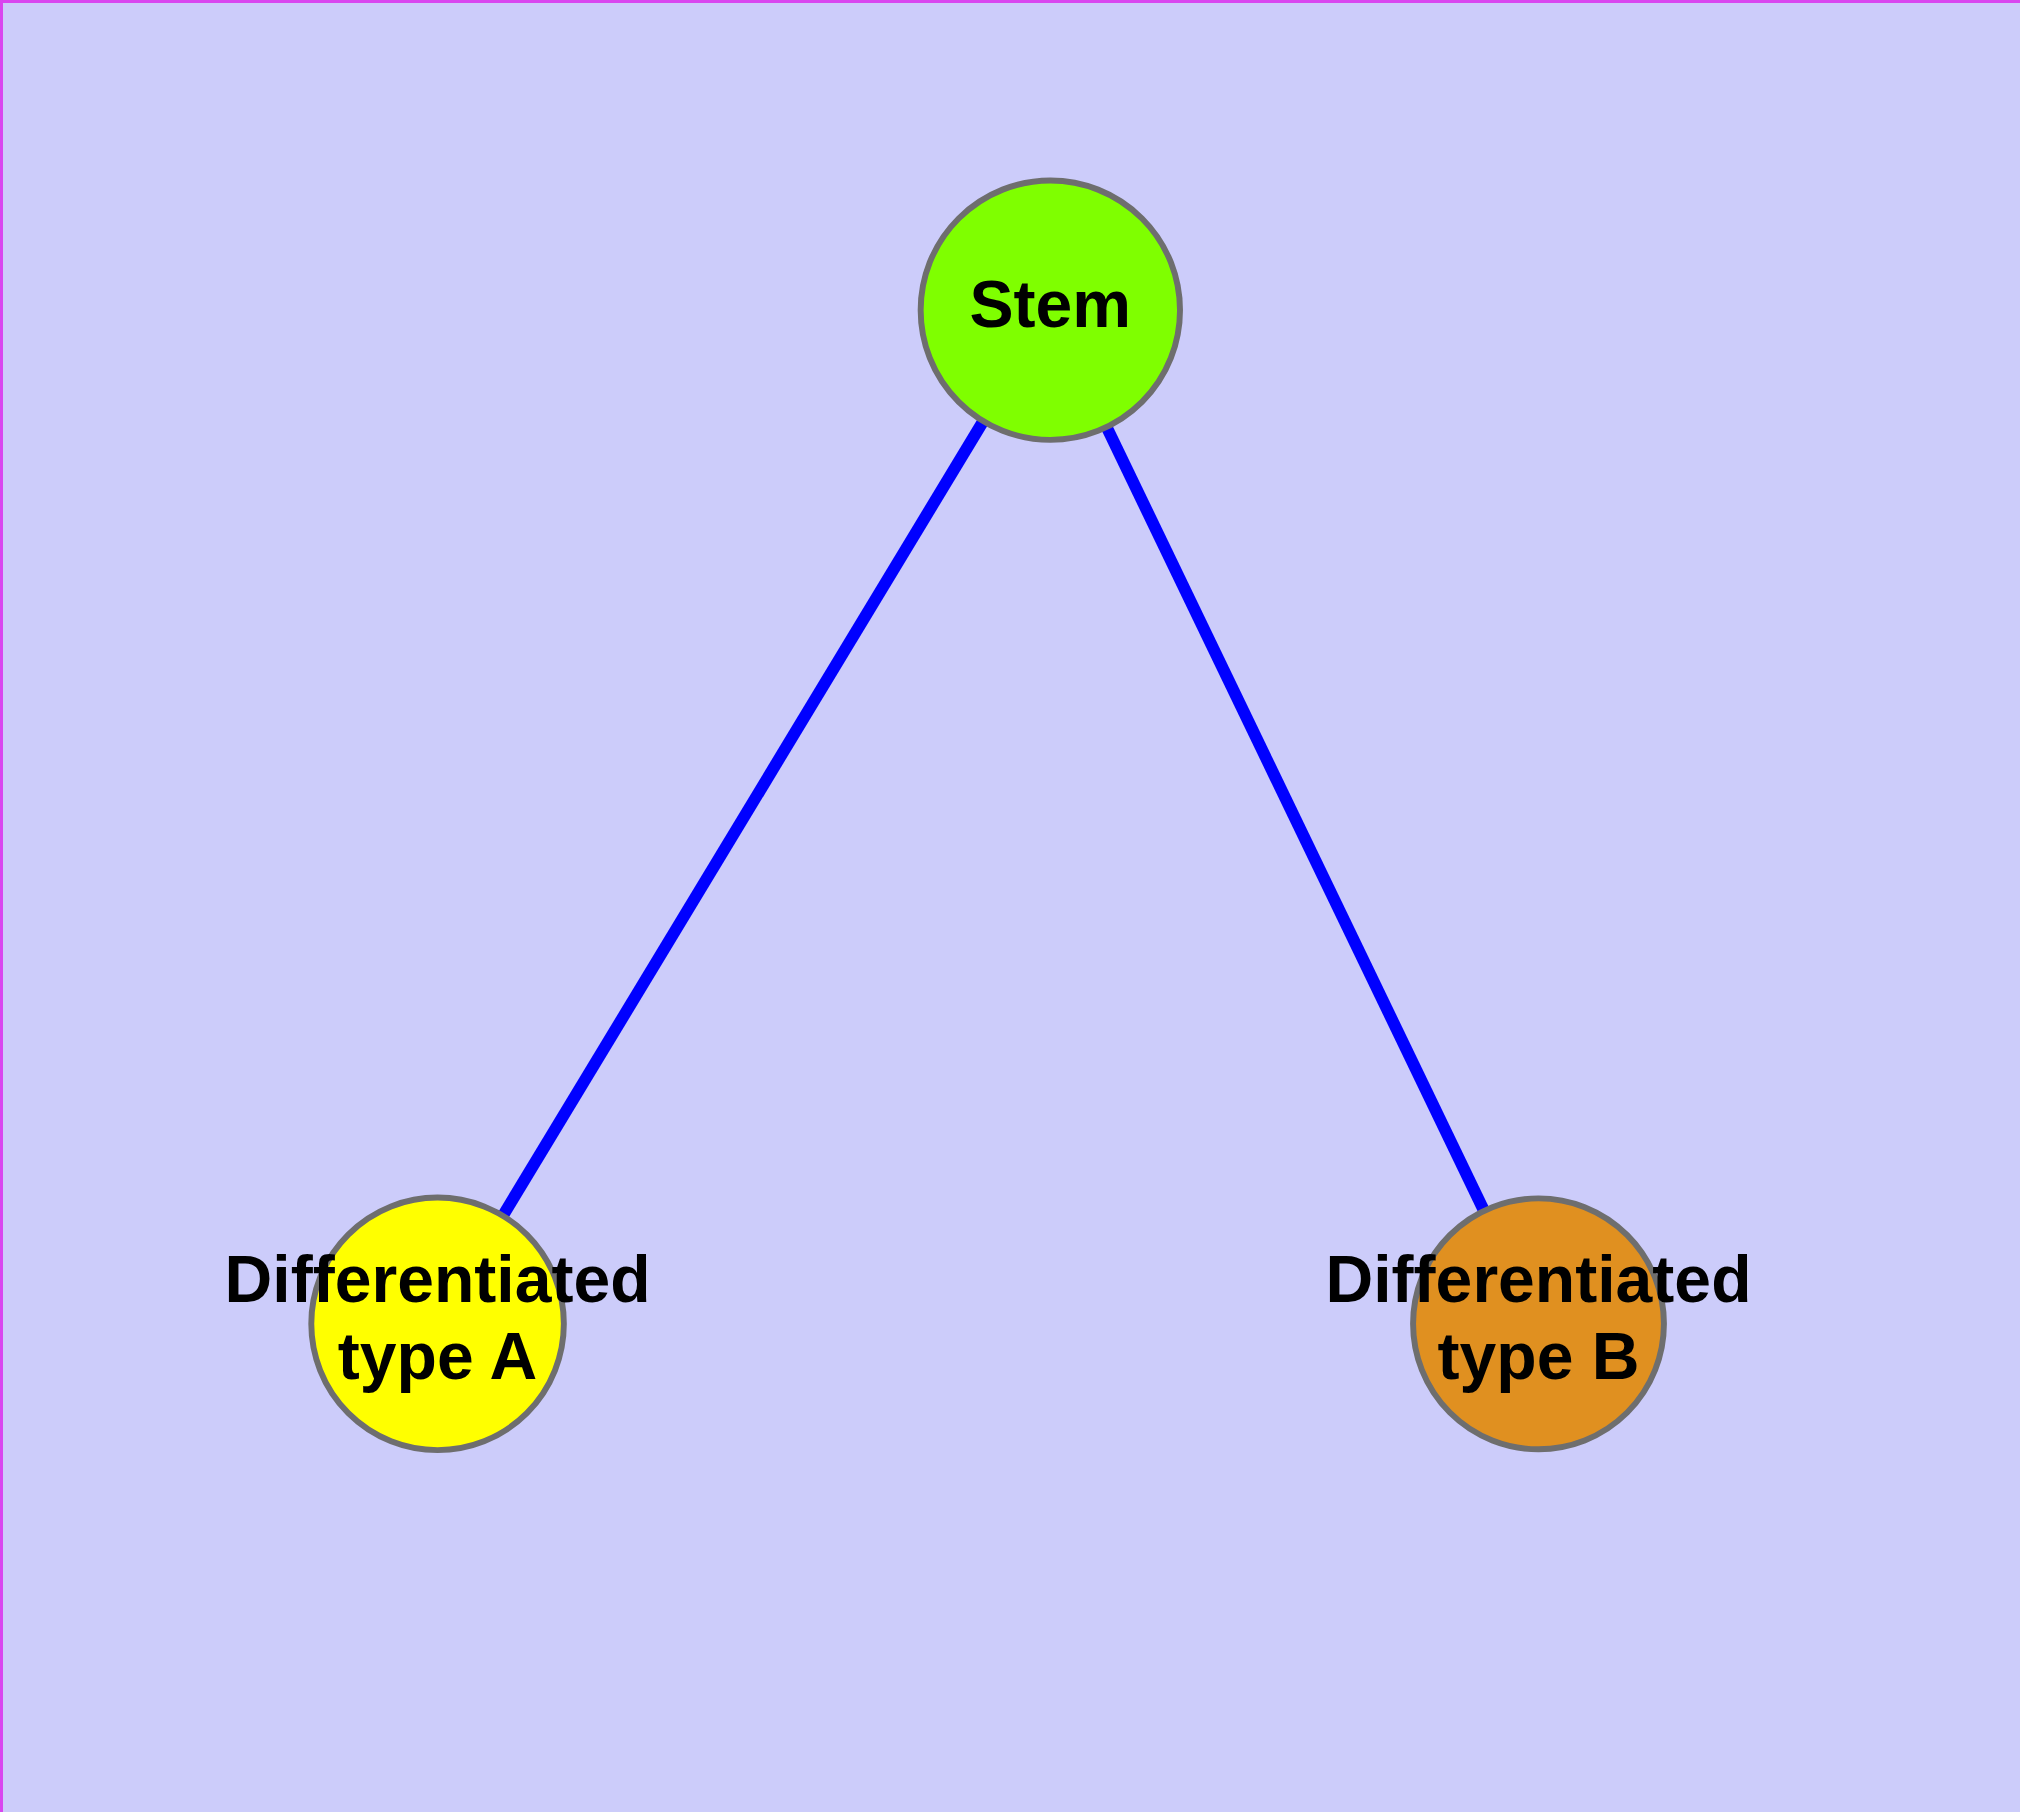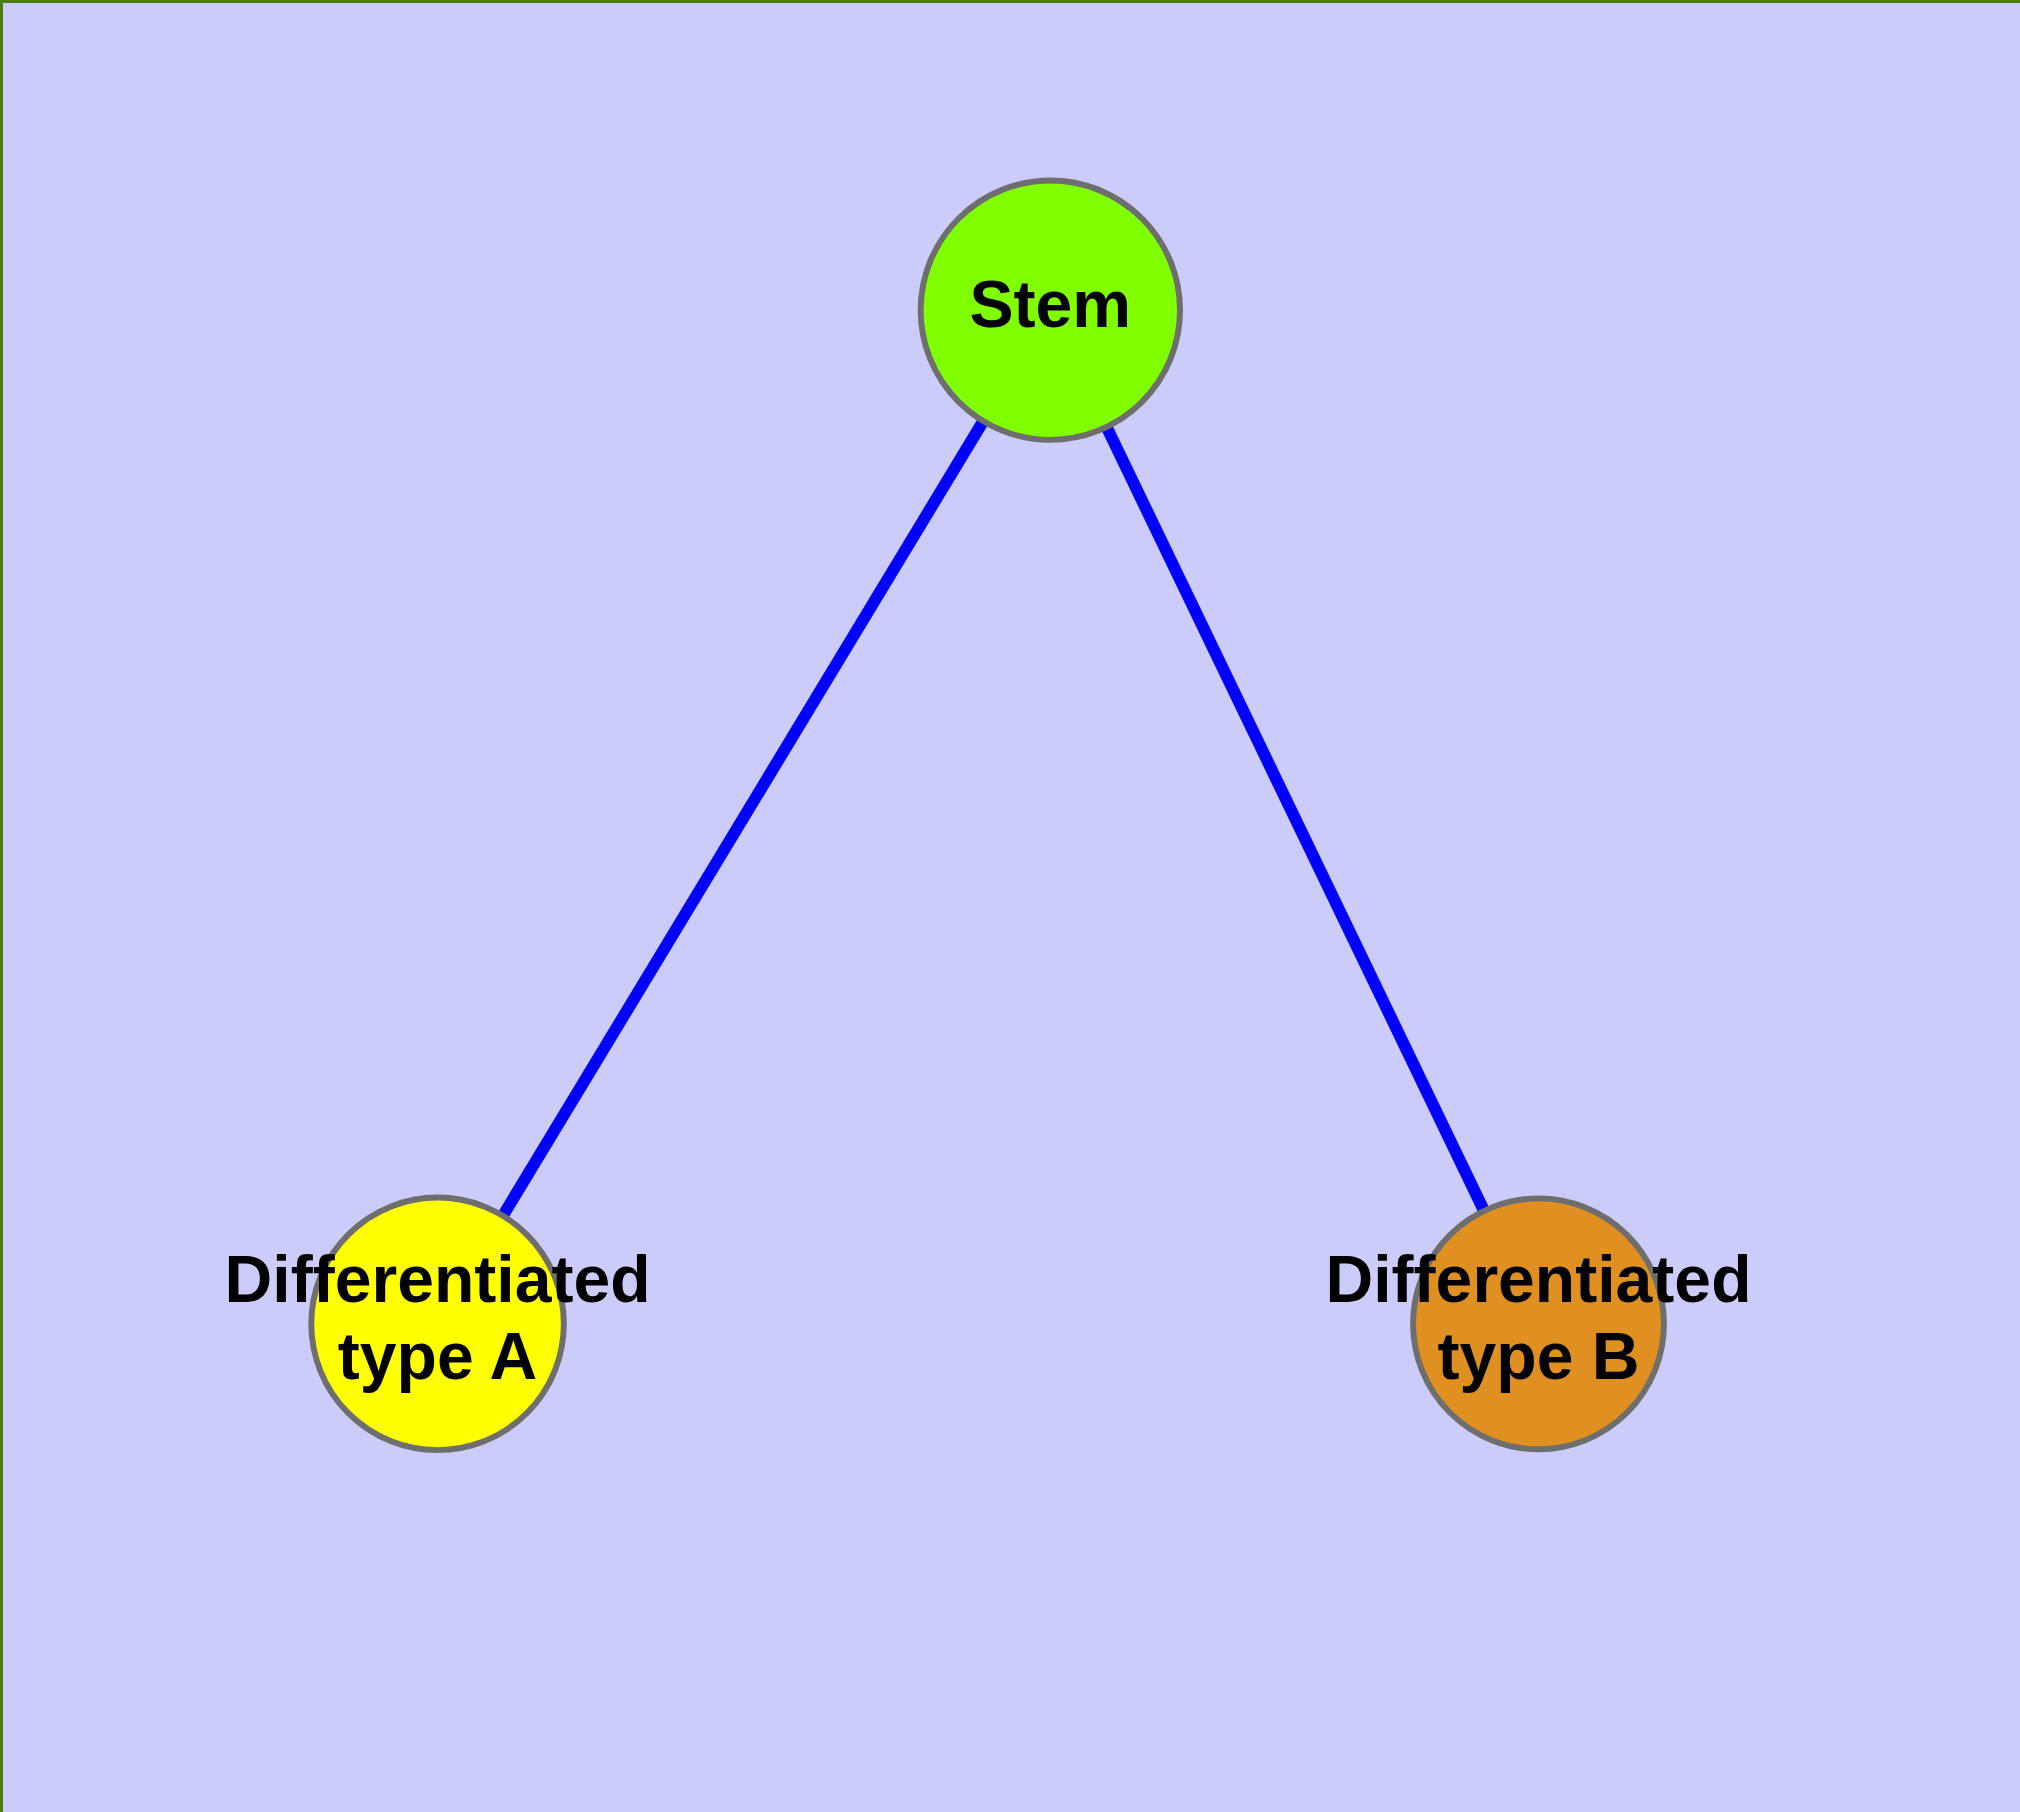--- a/index.html
+++ b/index.html
@@ -5,21 +5,21 @@
 <style>
   html, body {
     margin: 0;
     padding: 0;
     background: #ffffff;
   }
   #canvas {
     position: relative;
     width: 2021px;
     height: 1812px;
-    background: #4d7c0f;
+    background: #d946ef;
     overflow: hidden;
     font-family: "Liberation Sans", "DejaVu Sans", sans-serif;
   }
   #plot-area {
     position: absolute;
     left: 3.4px;
     top: 3.4px;
     width: 2017px;
     height: 1809px;
     background: #ccccfa;

